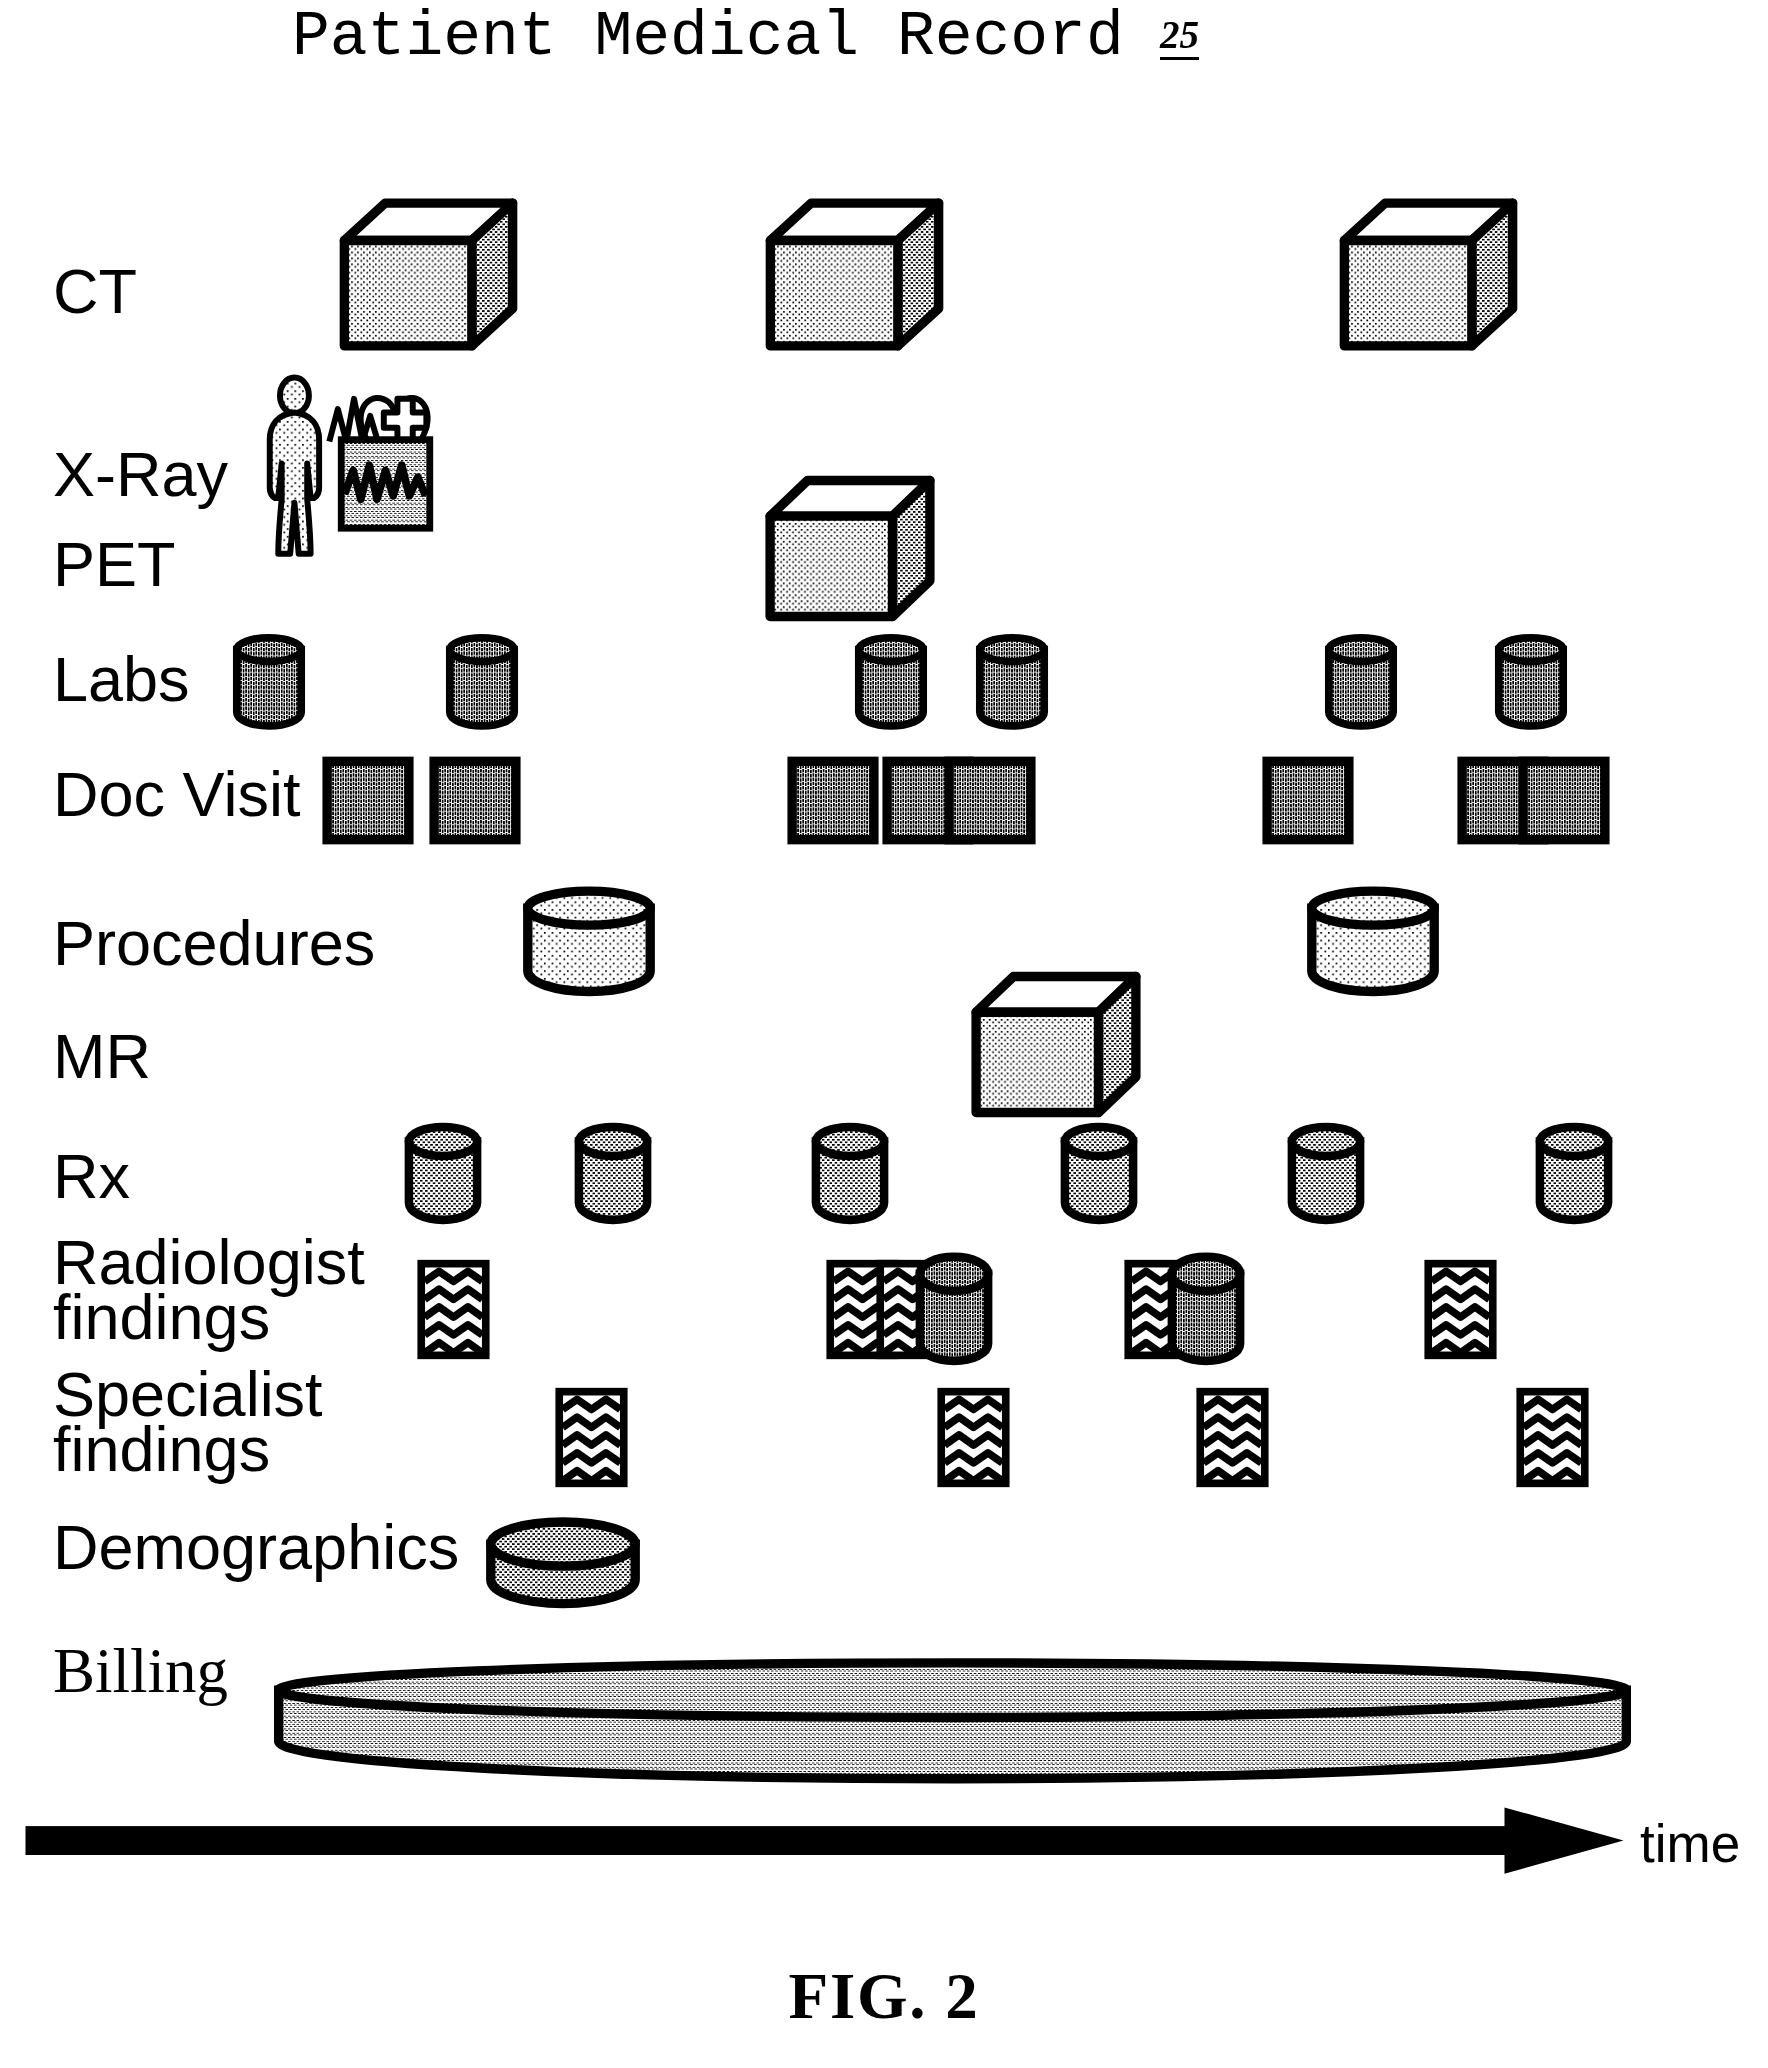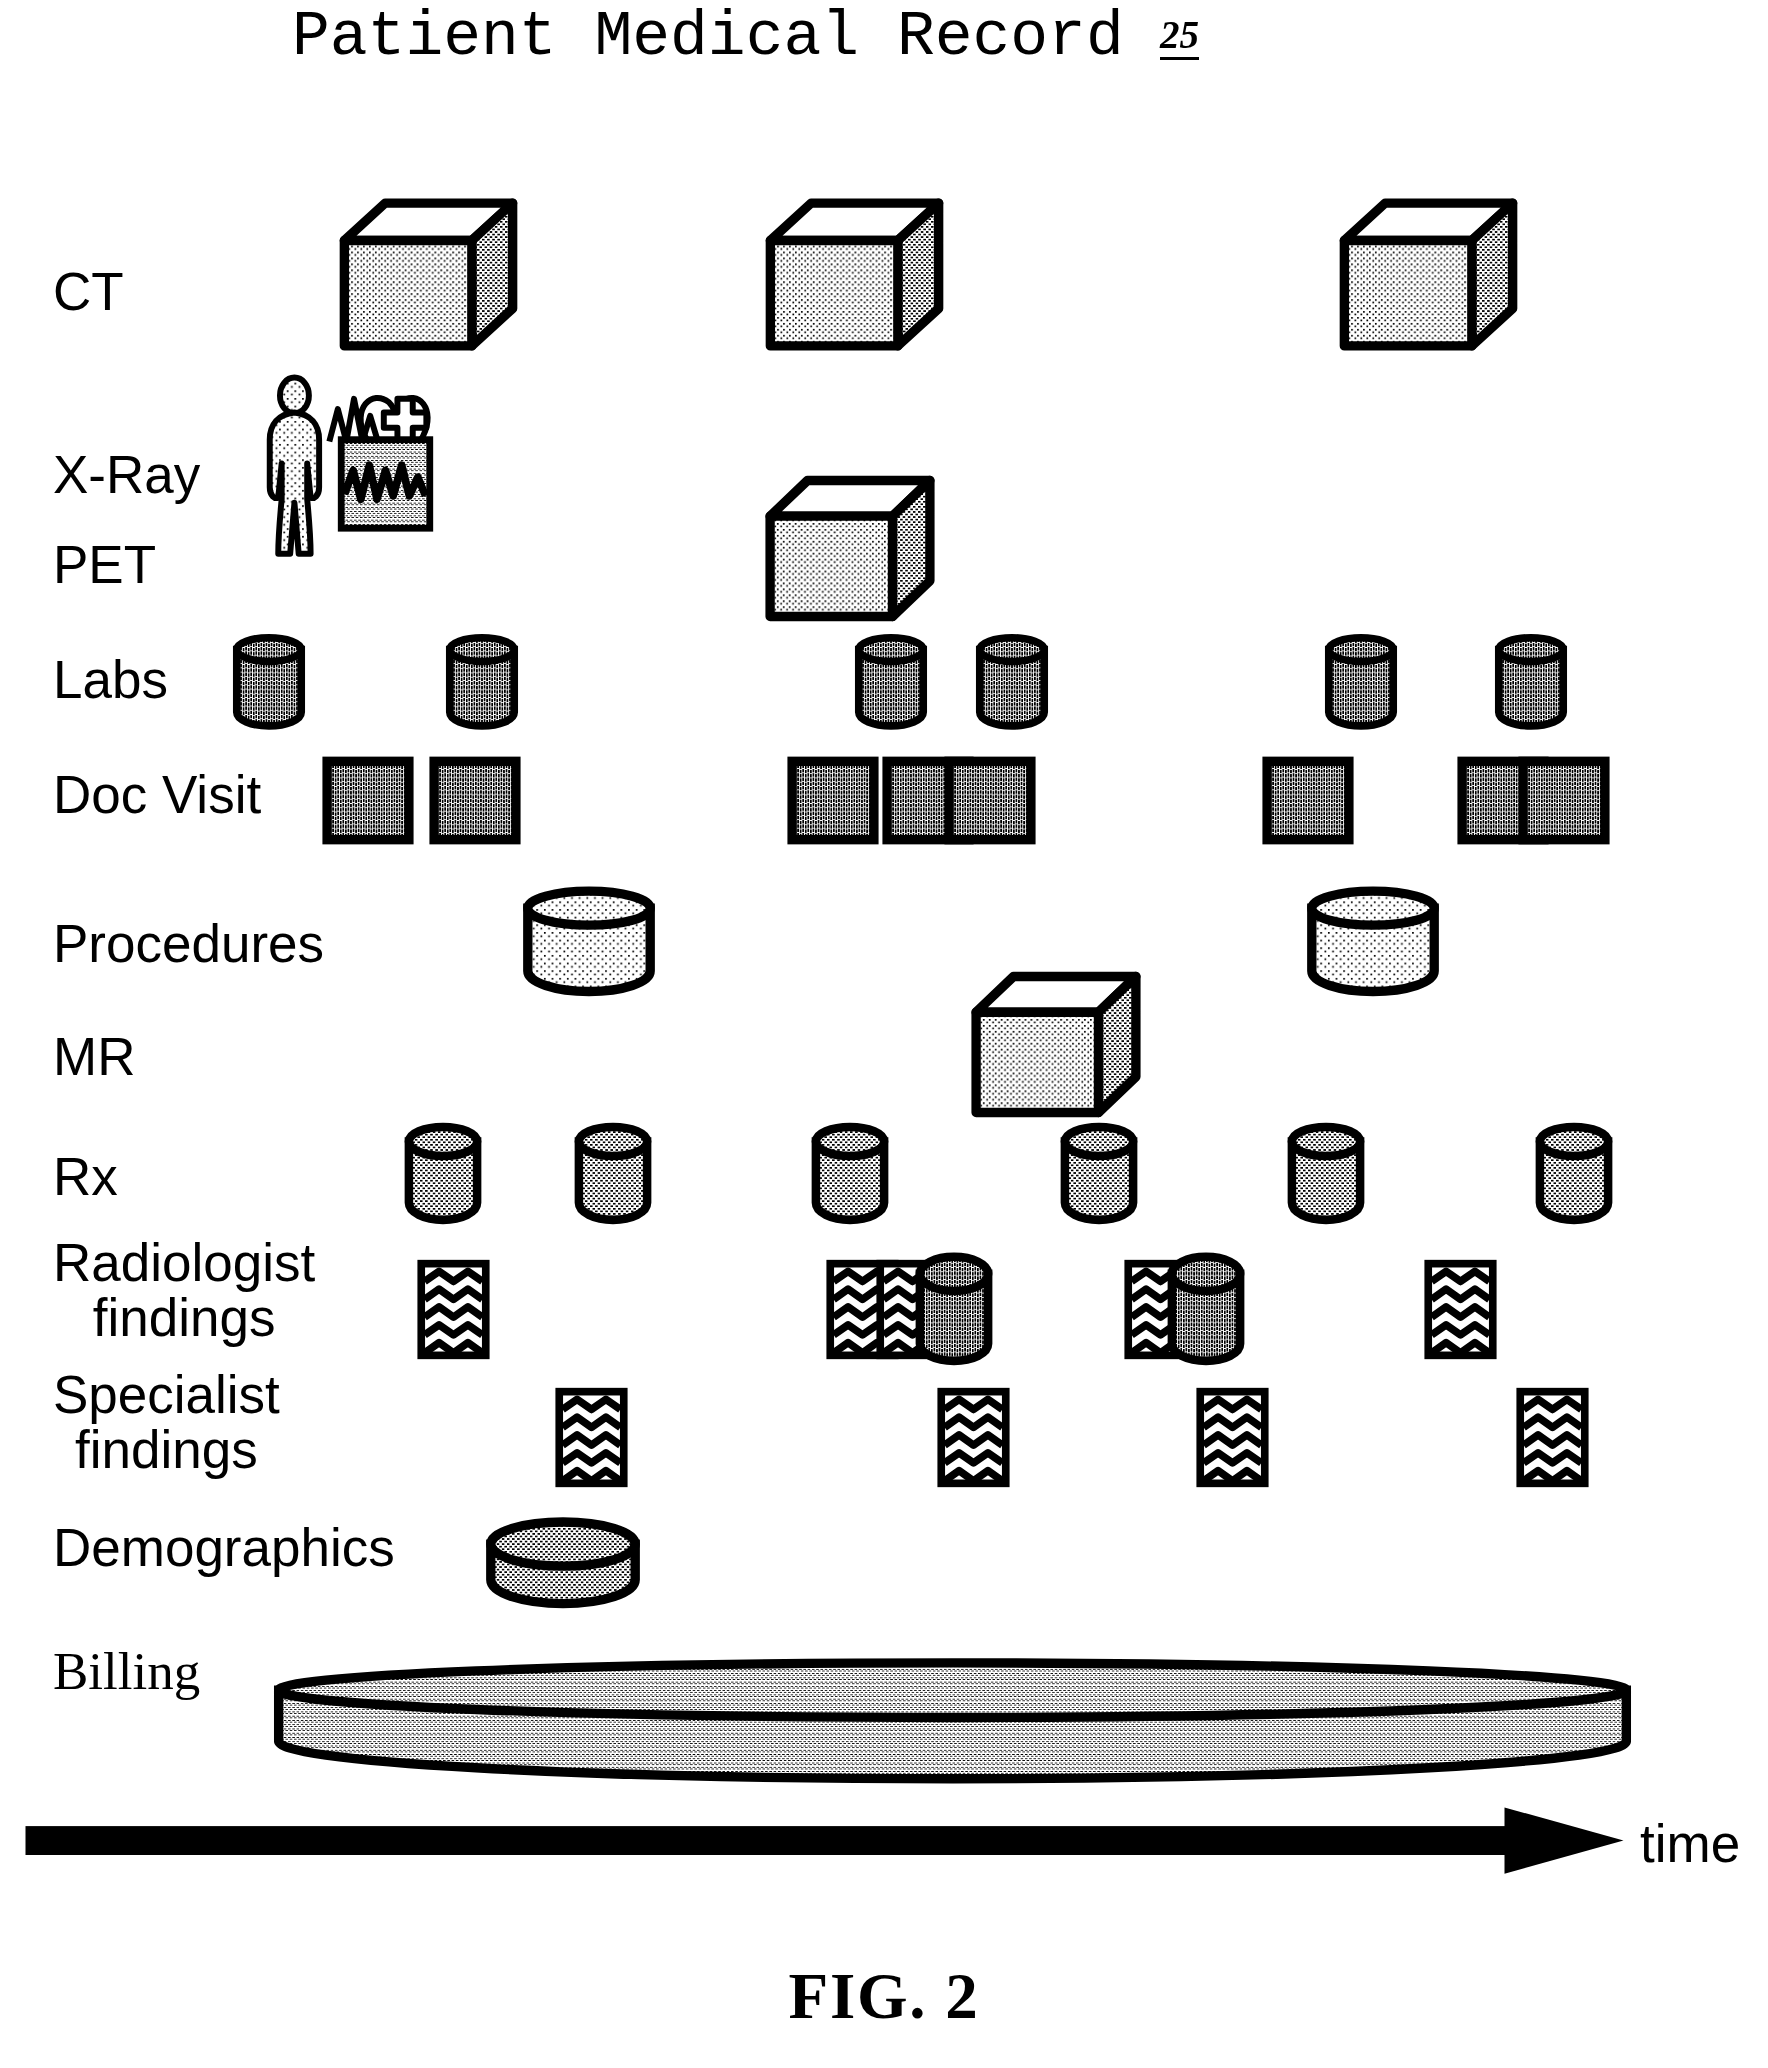--- a/index.html
+++ b/index.html
@@ -46,26 +46,25 @@
     font-style: italic;
     font-weight: 600;
     text-decoration: underline;
     text-underline-offset: 8.5px;
     font-family: "Liberation Serif", serif;
   }
 
   
   .row-label {
     position: absolute;
-    font-size: 53px;
+    font-size: 63px;
     line-height: 55px;
     white-space: pre;
     font-family: "Liberation Sans", sans-serif;
     font-weight: 400;
-    text-align: center;
   }
 
   
   .shape {
     position: absolute;
   }
   .shape svg { display: block; overflow: visible; }
 
   
   #time-axis {

